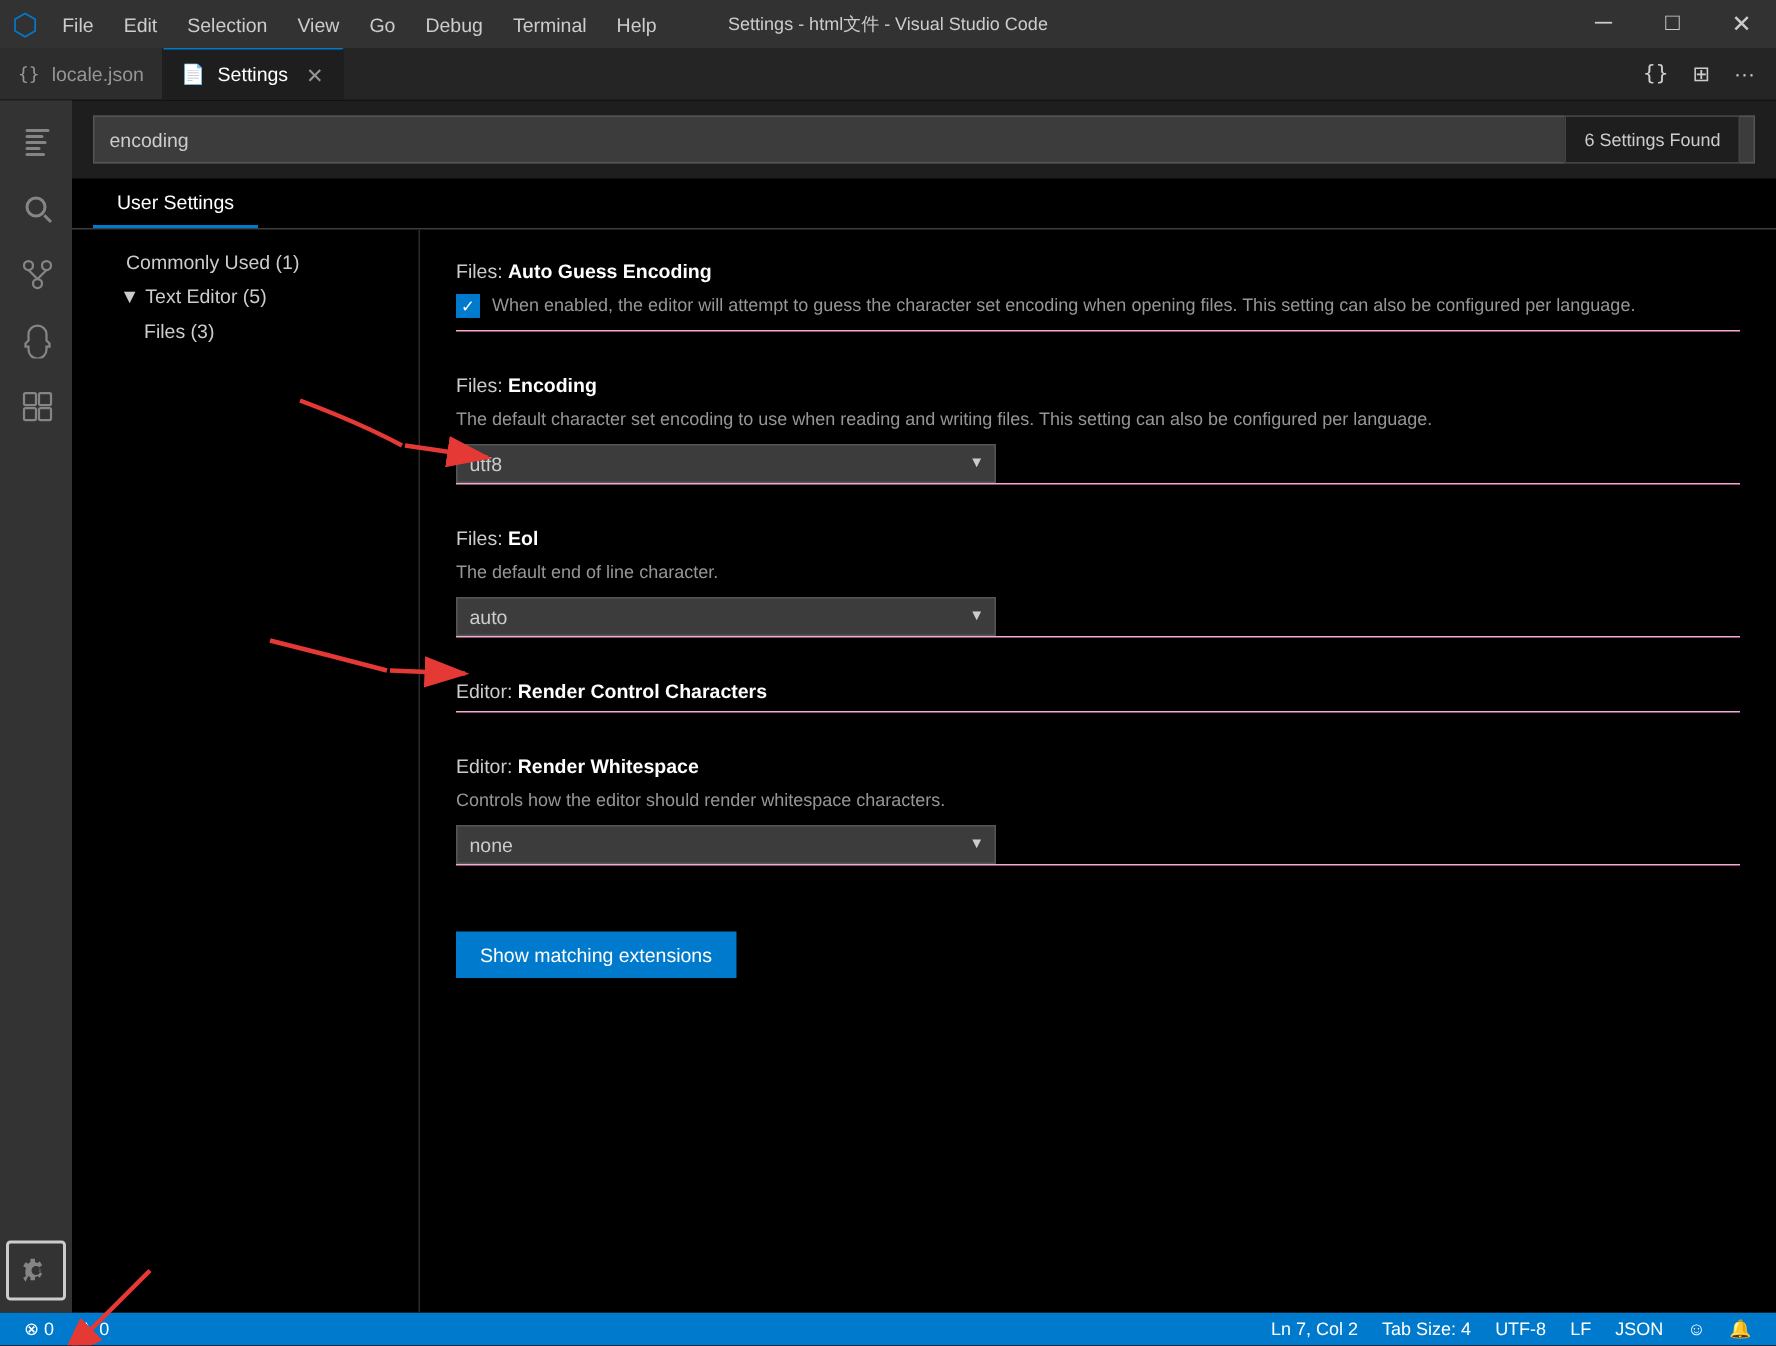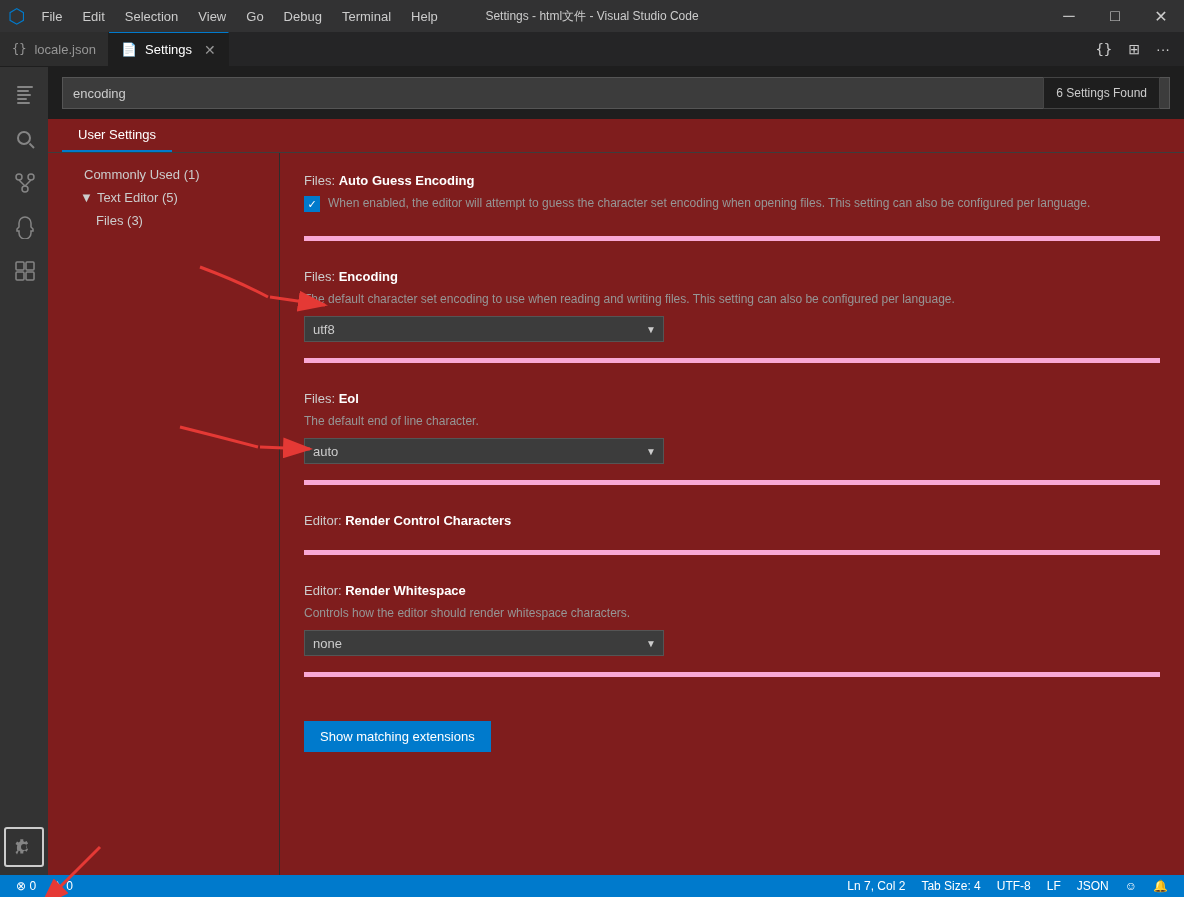--- a/index.html
+++ b/index.html
@@ -146,21 +146,21 @@
       color: #858585;
       cursor: pointer;
       font-size: 20px;
       border: 2px solid #cccccc;
       border-radius: 3px;
     }
 
     
     .settings-panel {
       flex: 1;
-      background: #7f1d1d;
+      background: #000000;
       display: flex;
       flex-direction: column;
       overflow: hidden;
     }
 
     
     .search-bar {
       padding: 10px 14px;
       background: #1e1e1e;
       position: relative;
@@ -242,22 +242,21 @@
     
     .settings-main {
       flex: 1;
       padding: 20px 24px;
       overflow-y: auto;
     }
 
     
     .setting-item {
       margin-bottom: 28px;
-      padding-bottom: 16px;
-      border-bottom: 5px solid #f9a8d4;
+      border-bottom: 1px solid #f9a8d4;
     }
     .setting-title {
       font-size: 13px;
       color: #cccccc;
       margin-bottom: 6px;
     }
     .setting-title strong {
       color: #ffffff;
     }
     .setting-description {

